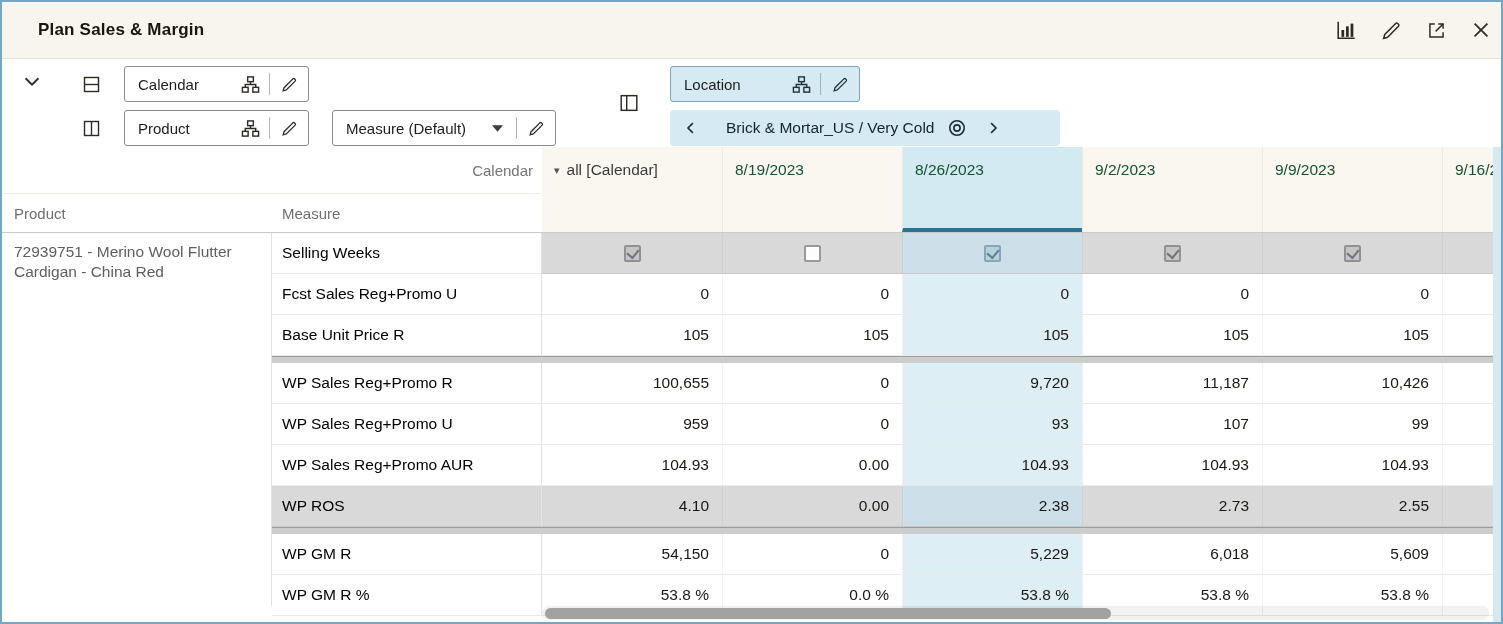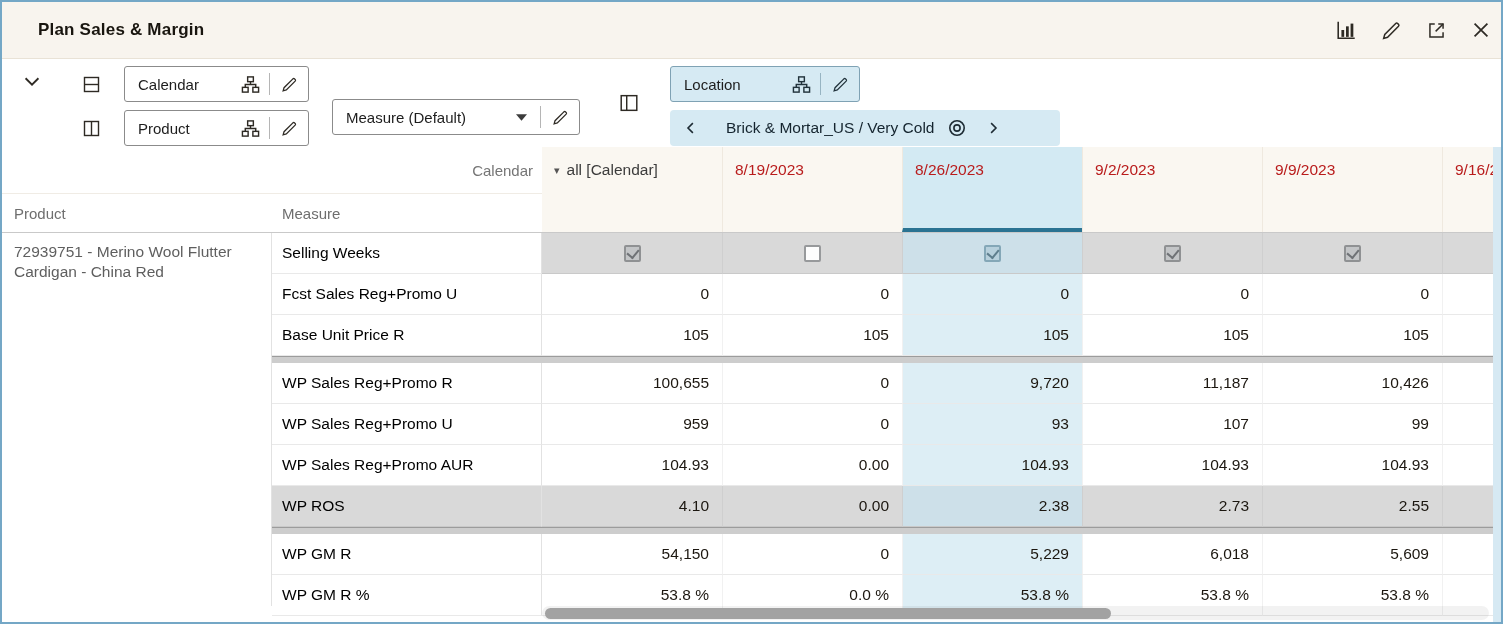--- a/index.html
+++ b/index.html
@@ -21,21 +21,21 @@
   .chev-btn{position:absolute;left:16px;top:8px;width:28px;height:28px;background:none;border:0;
             cursor:pointer;display:flex;align-items:center;justify-content:center;}
   .axicon{position:absolute;width:22px;height:22px;display:flex;align-items:center;justify-content:center;}
   #rowsplit-icon{left:78px;top:14px;}
   #colsplit-icon{left:78px;top:58px;}
   #page-icon{left:616px;top:33px;}
   .control{position:absolute;height:36px;border:1px solid #8b8b8b;border-radius:3px;background:#fff;
            display:flex;align-items:center;box-sizing:border-box;padding:0 8px 0 13px;gap:8px;cursor:pointer;}
   #calendar-control{left:122px;top:7px;width:185px;}
   #product-control{left:122px;top:51px;width:185px;}
-  #measure-control{left:330px;top:40px;width:248px;}
+  #measure-control{left:330px;top:51px;width:224px;}
   #location-control{left:668px;top:7px;width:190px;background:#d6eaf3;border-color:#7fa2b4;}
   .clabel{flex:1;font-size:15px;color:#1d1d1d;white-space:nowrap;overflow:hidden;}
   .cdivider{width:1px;height:22px;background:#b5b5b5;}
   #location-control .cdivider{background:#97b4c2;}
   .icon-btn{background:none;border:0;padding:0;width:22px;height:22px;display:flex;align-items:center;
             justify-content:center;cursor:pointer;flex:none;}
   .slice{position:absolute;left:668px;top:51px;width:390px;height:36px;background:#d6eaf3;border-radius:4px;
          display:flex;align-items:center;box-sizing:border-box;padding:0 10px;cursor:pointer;}
   .slice-label{font-size:15.5px;color:#14242e;white-space:nowrap;margin:0 12px 0 10px;}
   .slice .icon-btn{margin-right:14px;}
@@ -45,21 +45,21 @@
   #corner{position:absolute;left:0;top:0;width:540px;height:47px;border-bottom:1px solid #f0ece5;
           display:flex;align-items:center;justify-content:flex-end;padding-right:9px;box-sizing:border-box;
           font-size:15px;color:#757575;background:#fff;}
   #subhead{position:absolute;left:0;top:47px;width:540px;height:39px;border-bottom:1px solid #c9c9c9;
            display:flex;box-sizing:border-box;background:#fff;}
   #subhead .sh{width:270px;font-size:15px;color:#6e6e6e;display:flex;align-items:center;box-sizing:border-box;}
   #subhead .sh:first-child{padding-left:12px;}
   #subhead .sh:last-child{padding-left:10px;}
   #colheads{position:absolute;left:540px;top:0;right:0;height:86px;background:#faf7f1;
             border-bottom:1px solid #c9c9c9;display:flex;box-sizing:border-box;}
-  .colhead{width:180px;flex:none;box-sizing:border-box;padding:14px 0 0 12px;font-size:15.5px;color:#b91c1c;
+  .colhead{width:180px;flex:none;box-sizing:border-box;padding:14px 0 0 12px;font-size:15.5px;color:#14532d;
            border-left:1px solid #efe9df;display:flex;align-items:flex-start;gap:7px;overflow:hidden;
            white-space:nowrap;cursor:pointer;}
   .colhead:first-child{border-left:0;color:#3c3c3c;}
   .colhead.sel{background:#d3eaf3;border-bottom:4px solid #2a7392;}
   .colhead.partial{width:59px;}
   .caret{font-size:11px;color:#555;margin-top:3px;}
 
   #prodcol{position:absolute;left:0;top:86px;width:270px;bottom:16px;border-right:1px solid #e2e2e2;
            background:#fff;box-sizing:border-box;}
   .pname{padding:9px 14px 0 12px;font-size:15.5px;color:#5f5f5f;line-height:20px;cursor:pointer;}

